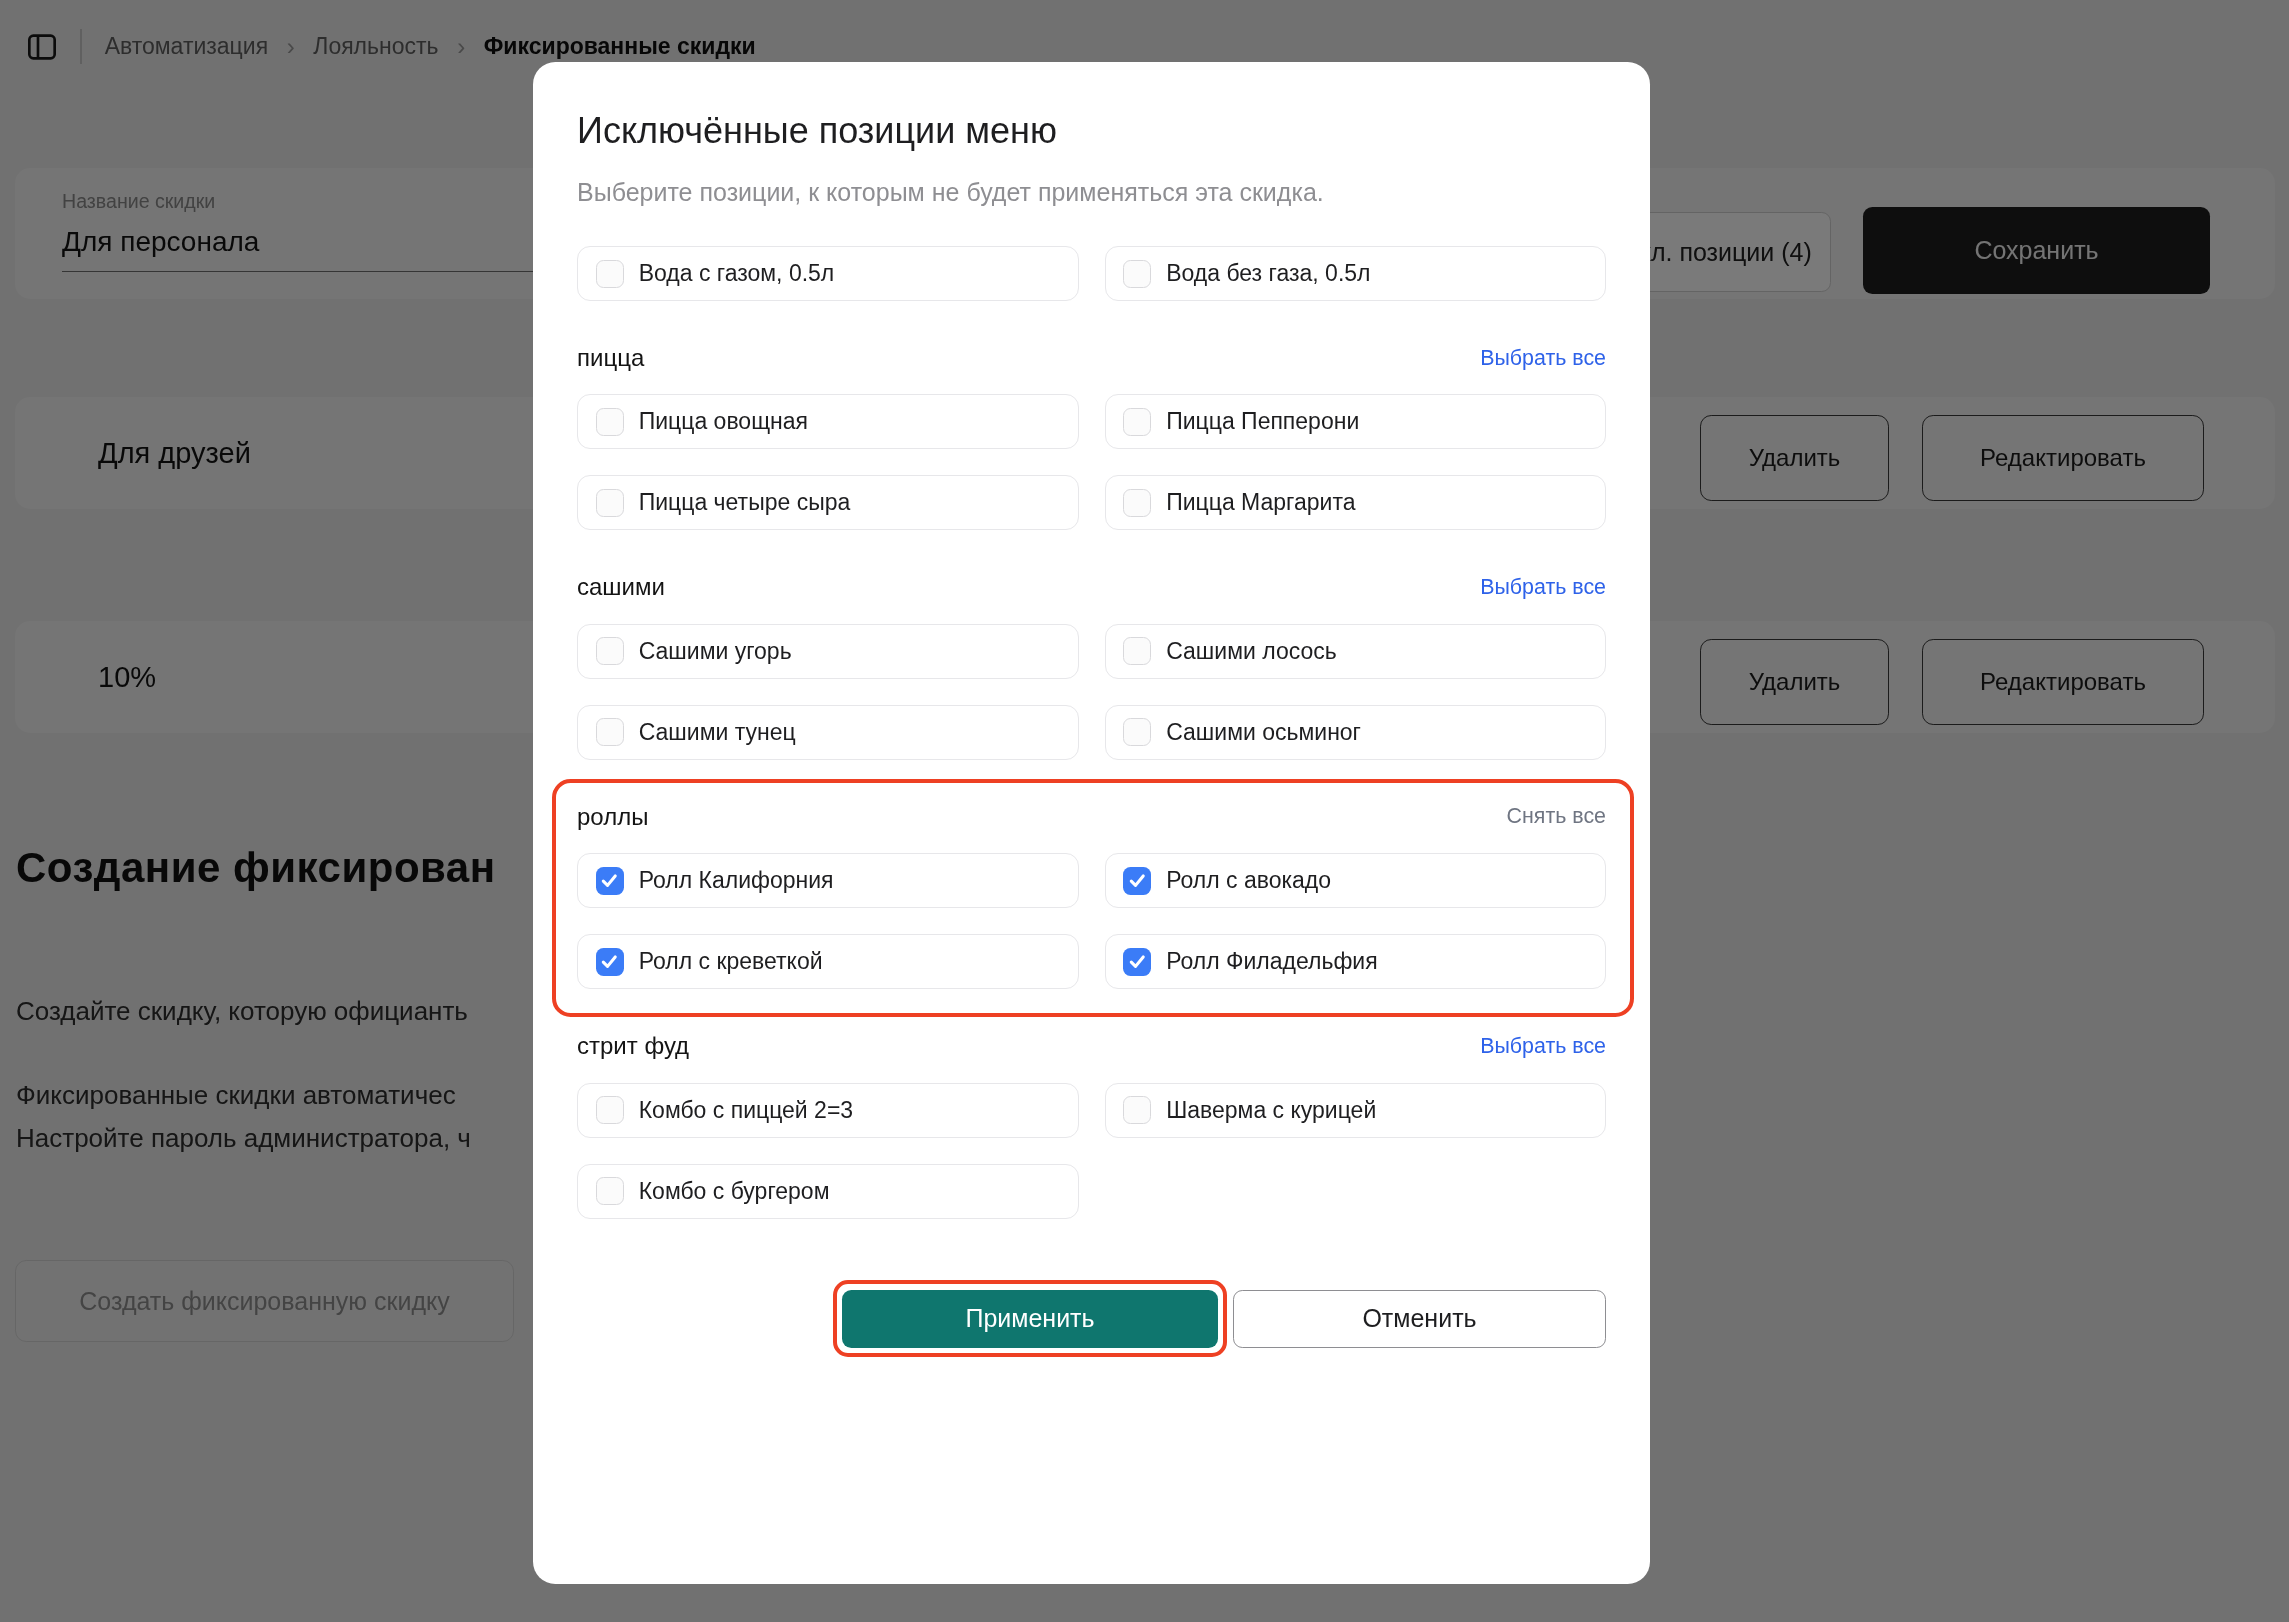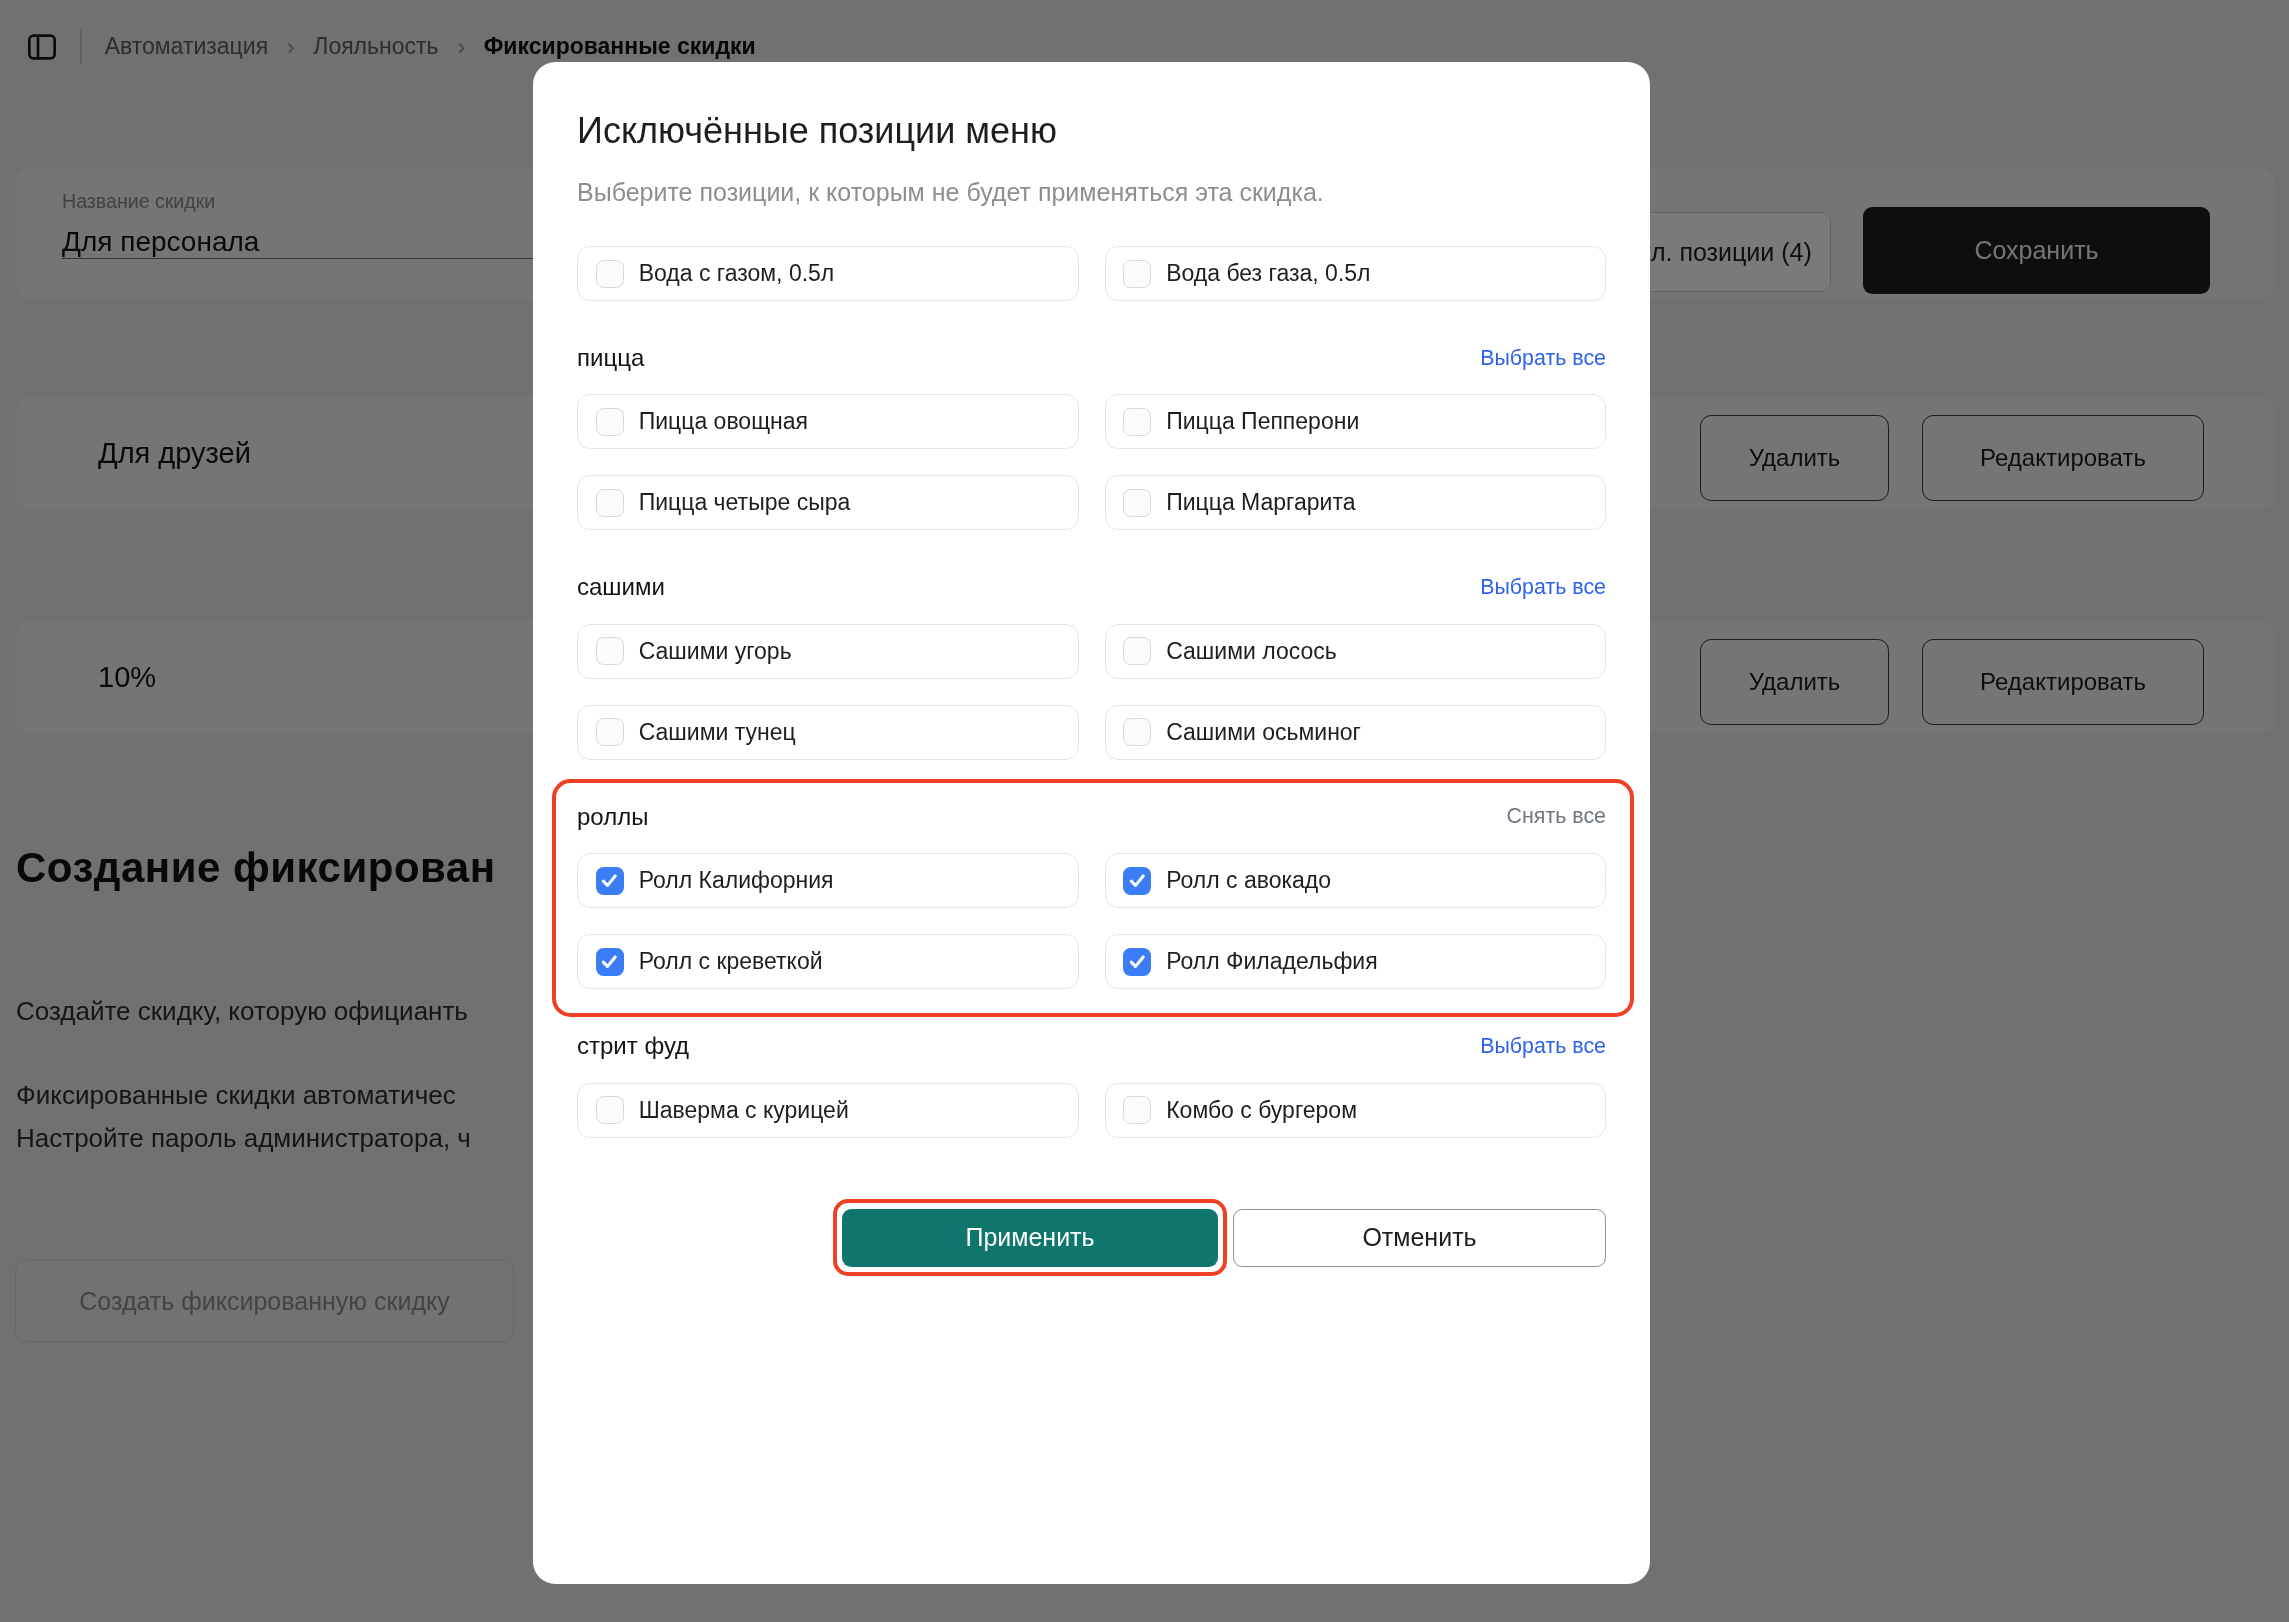--- a/index.html
+++ b/index.html
@@ -13,21 +13,21 @@
   .panel-icon { width:32px; height:32px; display:flex; align-items:center; }
   .tb-divider { width:1.9px; height:35px; background:#c9c9c9; margin:0 22.4px; }
   .breadcrumb { display:flex; align-items:center; gap:18.6px; font-size:23px; color:#5f5f5f; }
   .crumb.active { color:#0f0f0f; font-weight:bold; }
   .crumb-sep { color:#9a9a9a; font-size:24px; }
 
   .bgcard { position:absolute; left:15px; width:2260px; background:#f4f4f4; border-radius:15px; }
   #name-card { top:168px; height:131px; }
   .field { position:absolute; left:47px; top:22.4px; }
   .field-label { font-size:19.6px; color:#8a8a8a; }
-  .field-value { font-size:28px; color:#141414; margin-top:13px; 
+  .field-value { font-size:28px; color:#141414; margin-top:13px; padding-bottom:13px;
     border-bottom:1.9px solid #6f6f6f; width:503px; }
   .btn { display:flex; align-items:center; justify-content:center; cursor:default; }
   .btn-outline-light { background:#ffffff; border:1.4px solid #d2d2d2; border-radius:9.3px;
     font-size:25px; color:#232323; }
   .btn-dark { border-radius:9.3px; color:#f3f3f3; font-size:25px; }
   #excl-btn { position:absolute; left:1575px; top:44px; width:241px; height:80px; }
   #save-btn { position:absolute; right:65px; top:39px; width:347px; height:87px; }
 
   .disc-row { height:112px; }
   #row-0 { top:397px; } #row-1 { top:621px; }
@@ -243,20 +243,24 @@
           </div>
         </div>
         <div class="group">
           <div class="group-head">
             <div class="group-name">стрит фуд</div>
             <div class="group-action blue">Выбрать все</div>
           </div>
           <div class="items-grid">
             <div class="item-card">
               <span class="cbox unchecked"></span>
+              <span class="item-label">Комбо с пиццей 2=3</span>
+            </div>
+            <div class="item-card">
+              <span class="cbox unchecked"></span>
               <span class="item-label">Шаверма с курицей</span>
             </div>
             <div class="item-card">
               <span class="cbox unchecked"></span>
               <span class="item-label">Комбо с бургером</span>
             </div>
           </div>
         </div>
       </div>
     <div id="modal-footer">

